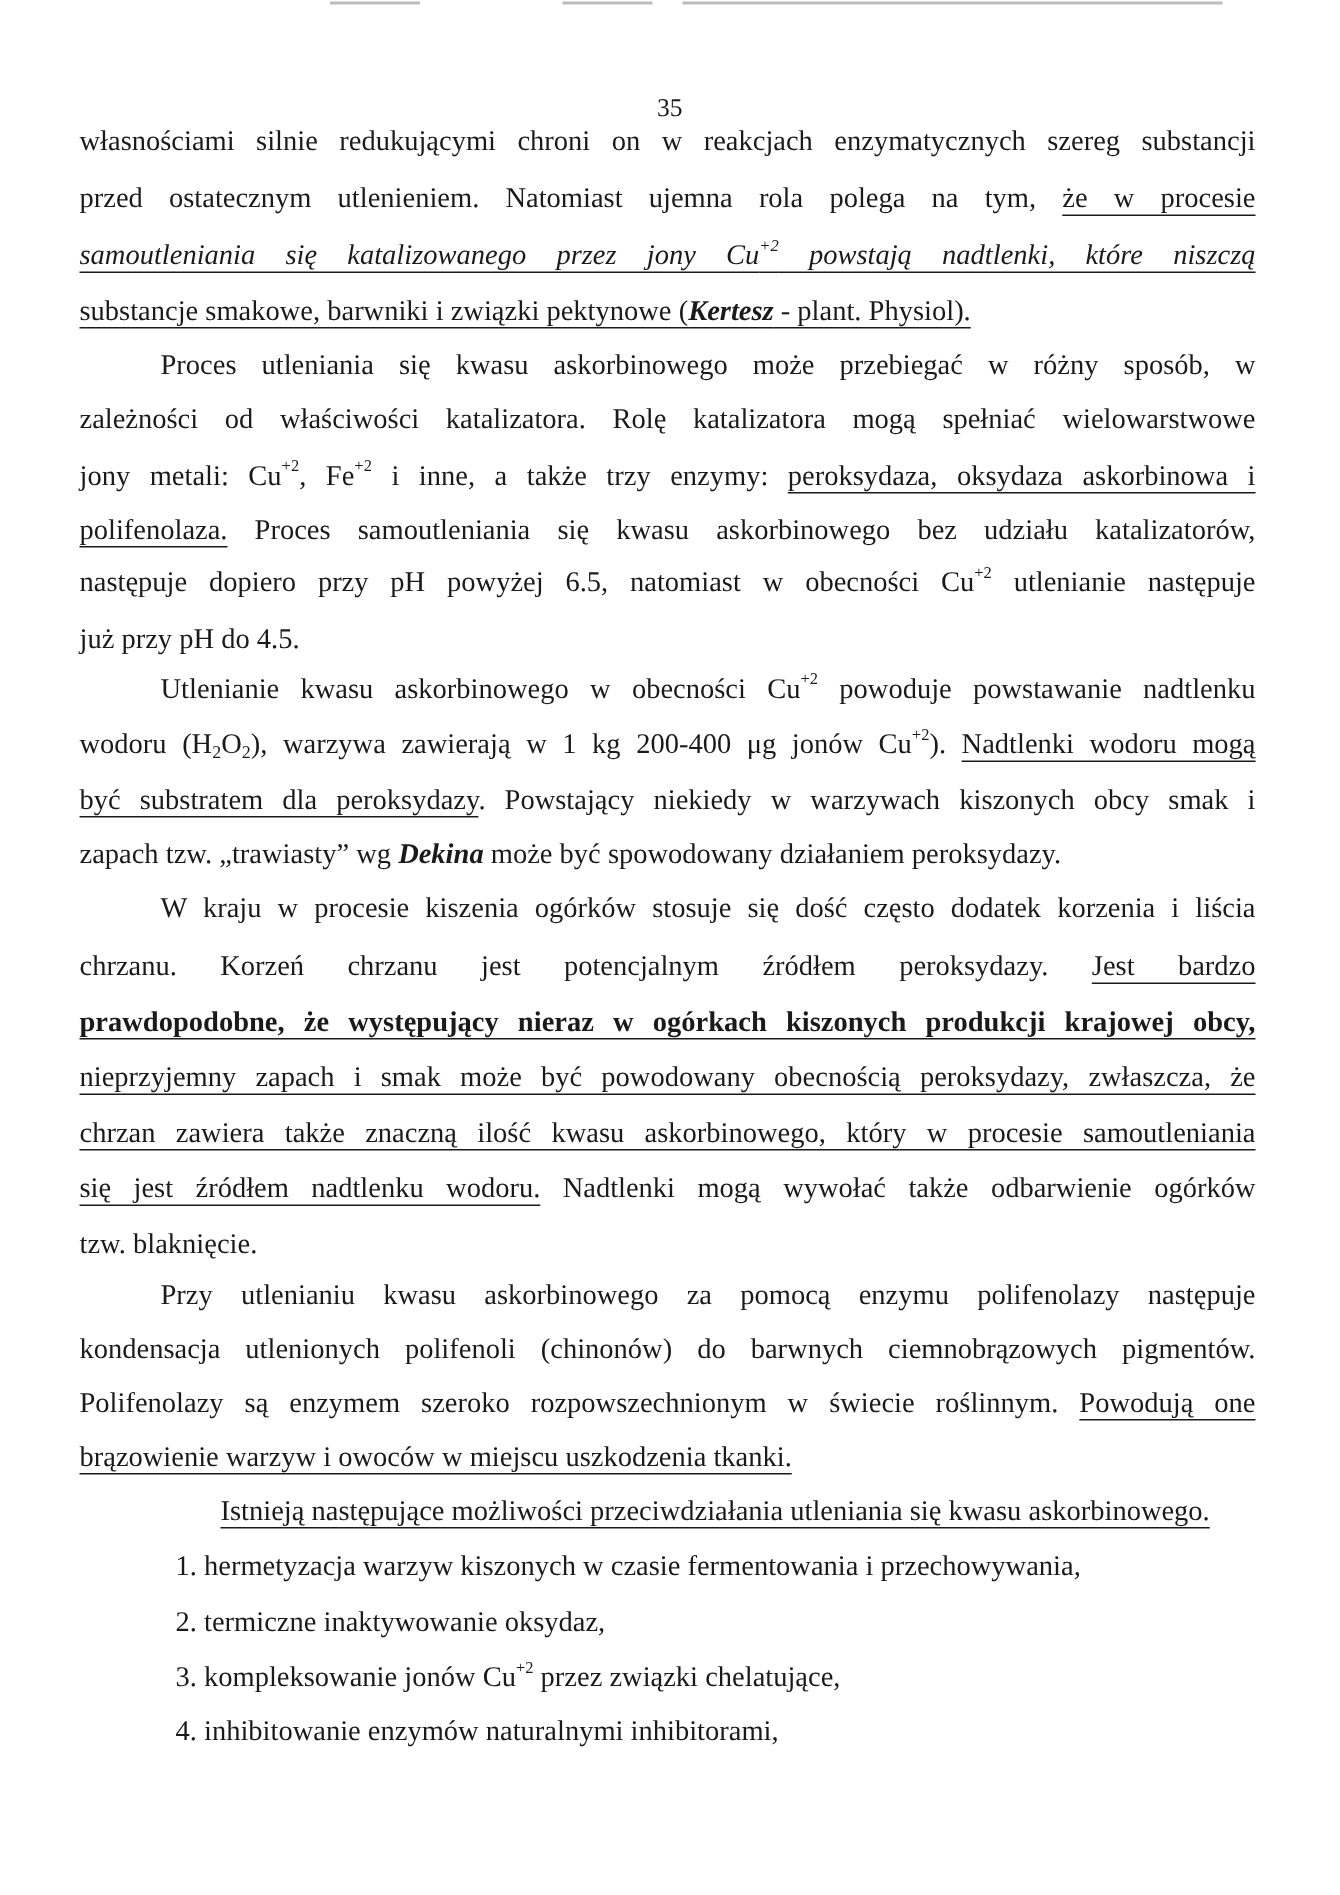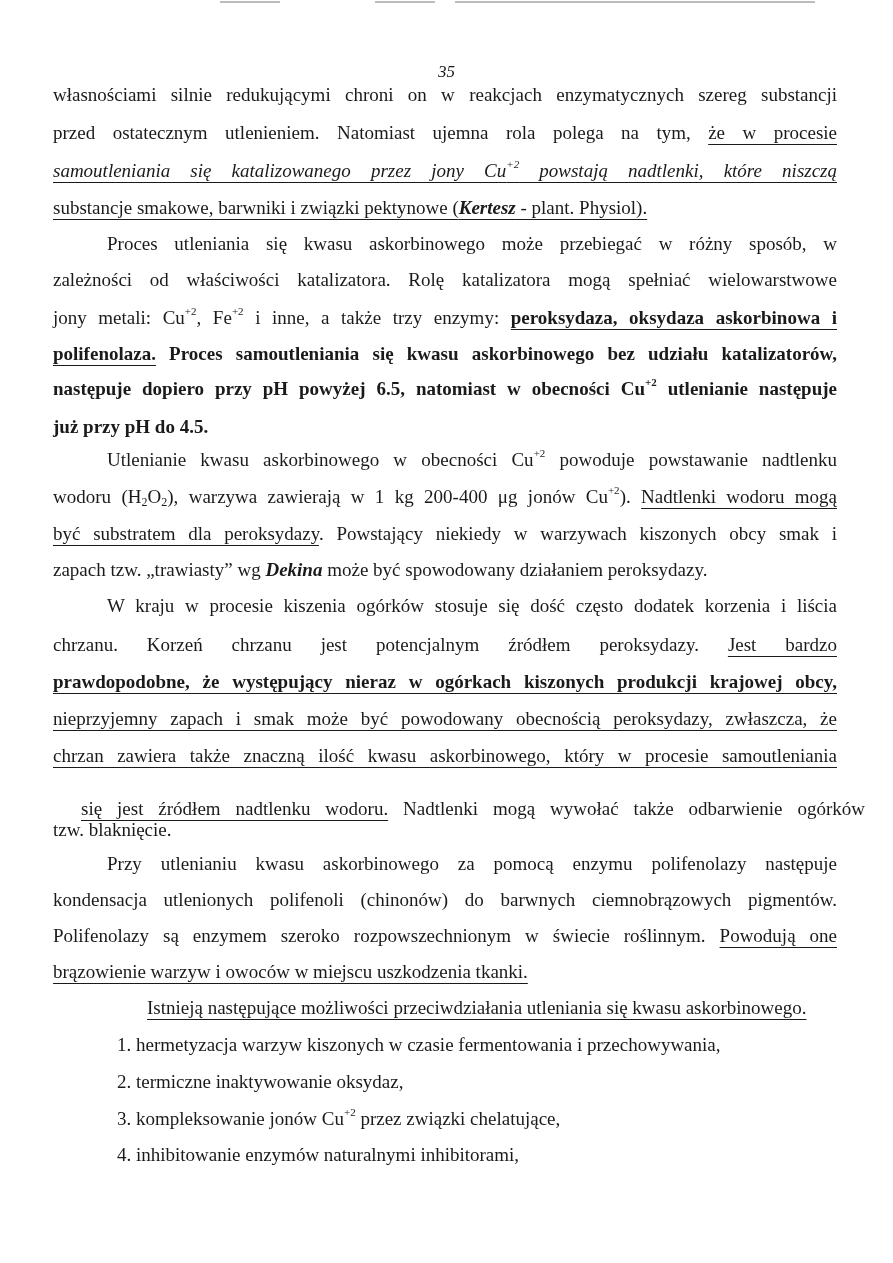--- a/index.html
+++ b/index.html
@@ -1,26 +1,26 @@
 <!DOCTYPE html>
 <html><head>
 <meta charset="utf-8">
 <style>
   html, body { margin: 0; padding: 0; background: #ffffff; }
   body { width: 893px; height: 1263px; position: relative; overflow: hidden;
          font-family: "Liberation Serif", "DejaVu Serif", serif; color: #1a1a1a; }
   .scanline { position: absolute; top: 1px; height: 2px; background: #bcbcbc; }
   .page-number { position: absolute; top: 62px; left: 0; width: 893px; text-align: center;
-                 font-size: 17px; font-style: italic; }
+                 font-size: 17px; }
   .ln { position: absolute; left: 53px; width: 784px; font-size: 19px; white-space: nowrap;
         line-height: 24px; text-align: justify; text-align-last: justify; transform-origin: left top; }
   .ln.last { text-align-last: left; }
   .ln.ind { left: 107px; width: 730px; }
   .ln.list { left: 117px; width: 720px; text-align-last: left; }
-  .b { font-weight: bold; }
+  .b { font-weight: normal; }
   .bi { font-weight: bold; font-style: italic; }
   .u { text-decoration: underline; text-decoration-thickness: 1px; text-underline-offset: 5px; }
   sup { font-size: 11px; vertical-align: 9px; line-height: 0; }
   sub { font-size: 12px; vertical-align: -3px; line-height: 0; }
 </style>
 </head>
 <body>
 
 <div class="scanline" style="left:220px;width:60px;"></div>
 <div class="scanline" style="left:375px;width:60px;"></div>
@@ -50,21 +50,21 @@
   <div class="ln" style="top:522px;"><span class="u">być substratem dla peroksydazy</span><span>. Powstający niekiedy w warzywach kiszonych obcy smak i</span></div>
   <div class="ln last" style="top:558px;"><span>zapach tzw. „trawiasty” wg </span><span class="bi">Dekina</span><span>  może być spowodowany działaniem peroksydazy.</span></div>
 </div>
 
 <div>
   <div class="ln ind" style="top:594px;">W kraju w procesie kiszenia ogórków stosuje się dość często dodatek korzenia i liścia</div>
   <div class="ln" style="top:633px;"><span>chrzanu. Korzeń chrzanu jest potencjalnym źródłem peroksydazy. </span><span class="u">Jest bardzo</span></div>
   <div class="ln u" style="top:670px;font-weight:bold;">prawdopodobne, że występujący nieraz  w ogórkach kiszonych produkcji krajowej obcy,</div>
   <div class="ln u" style="top:707px;">nieprzyjemny zapach i smak może być powodowany obecnością peroksydazy, zwłaszcza, że</div>
   <div class="ln u" style="top:744px;">chrzan zawiera także znaczną ilość kwasu askorbinowego, który w procesie samoutleniania</div>
-  <div class="ln" style="top:797px;margin-left:28px;"><span class="u">się jest źródłem nadtlenku wodoru.</span><span> Nadtlenki mogą wywołać także odbarwienie ogórków</span></div>
+  <div class="ln" style="top:781px;"><span class="u">się jest źródłem nadtlenku wodoru.</span><span> Nadtlenki mogą wywołać także odbarwienie ogórków</span></div>
   <div class="ln last" style="top:818px;">tzw. blaknięcie.</div>
 </div>
 
 <div>
   <div class="ln ind" style="top:852px;">Przy utlenianiu kwasu askorbinowego za pomocą enzymu polifenolazy następuje</div>
   <div class="ln" style="top:888px;">kondensacja utlenionych polifenoli (chinonów) do barwnych ciemnobrązowych pigmentów.</div>
   <div class="ln" style="top:924px;"><span>Polifenolazy są enzymem szeroko rozpowszechnionym w świecie roślinnym. </span><span class="u">Powodują one</span></div>
   <div class="ln last u" style="top:960px;">brązowienie warzyw i owoców w miejscu uszkodzenia tkanki.</div>
 </div>
 

